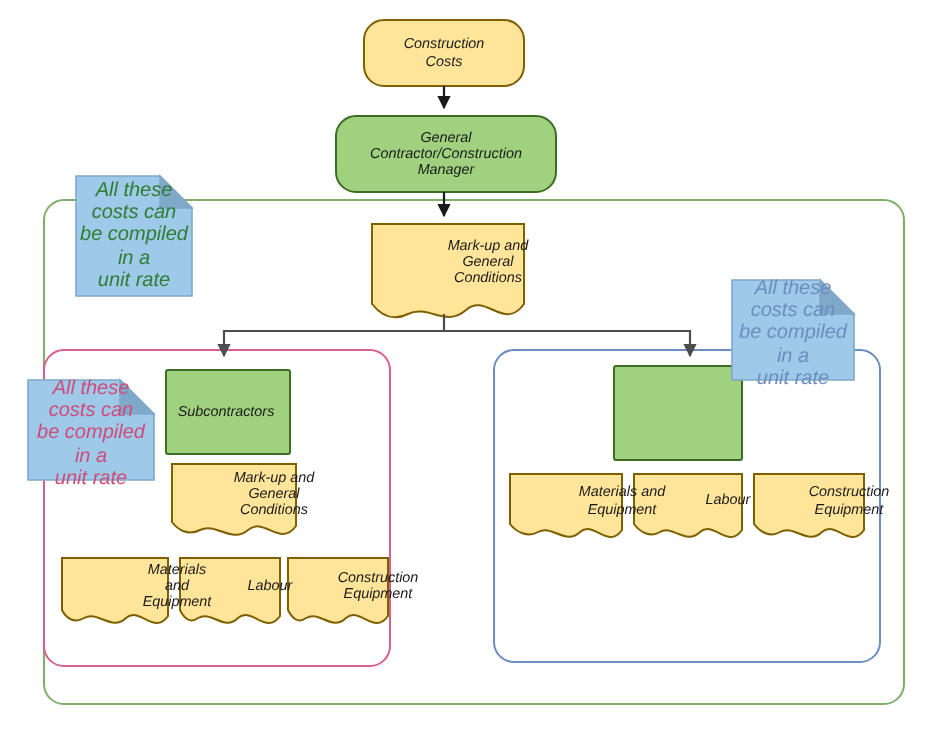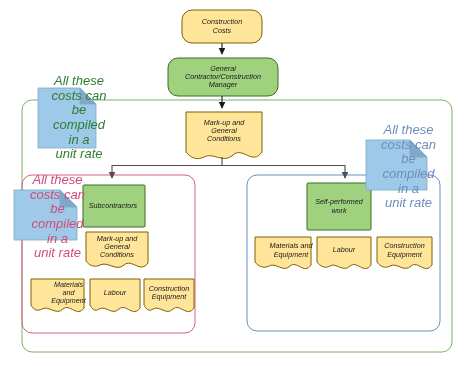--- a/index.html
+++ b/index.html
@@ -16,22 +16,22 @@
 
   .label{
     position:absolute;z-index:3;
     display:flex;align-items:center;justify-content:center;
     text-align:center;line-height:1.12;
     color:#1a1a1a;
     pointer-events:none;
     white-space:pre-line;
   }
   .lbl-rounded{font-size:7.2px;}
-  .lbl-doc{font-size:7.2px;}
-  .lbl-note{font-size:13px;margin-left:12px;}
+  .lbl-doc{font-size:7.2px;margin-left:20px;}
+  .lbl-note{font-size:10px;}
   .note-green{color:#2e7d32;}
   .note-pink{color:#d14b7a;}
   .note-blue{color:#6c8ebf;}
 </style>
 </head>
 <body>
 
 <div id="canvas">
 
   <svg class="layer shapes" viewBox="0 0 474 366">
@@ -108,22 +108,20 @@
 General
 Conditions</div>
 
   <div class="label lbl-doc" style="left:31px;top:279px;width:75px;height:28px;">Materials
 and
 Equipment</div>
   <div class="label lbl-doc" style="left:90px;top:279px;width:50px;height:28px;">Labour</div>
   <div class="label lbl-doc" style="left:144px;top:279px;width:50px;height:28px;">Construction
 Equipment</div>
 
-  <div class="label lbl-rounded" style="left:307px;top:183px;width:64px;height:47px;">Self-performed
-work</div>
 
   <div class="label lbl-doc" style="left:255px;top:237px;width:72px;height:27px;">Materials and
 Equipment</div>
   <div class="label lbl-doc" style="left:317px;top:237px;width:54px;height:27px;">Labour</div>
   <div class="label lbl-doc" style="left:377px;top:237px;width:55px;height:27px;">Construction
 Equipment</div>
 
   <div class="label lbl-note note-green" style="left:38px;top:92px;width:58px;height:52px;">All these costs can
 be compiled in a
 unit rate</div>

